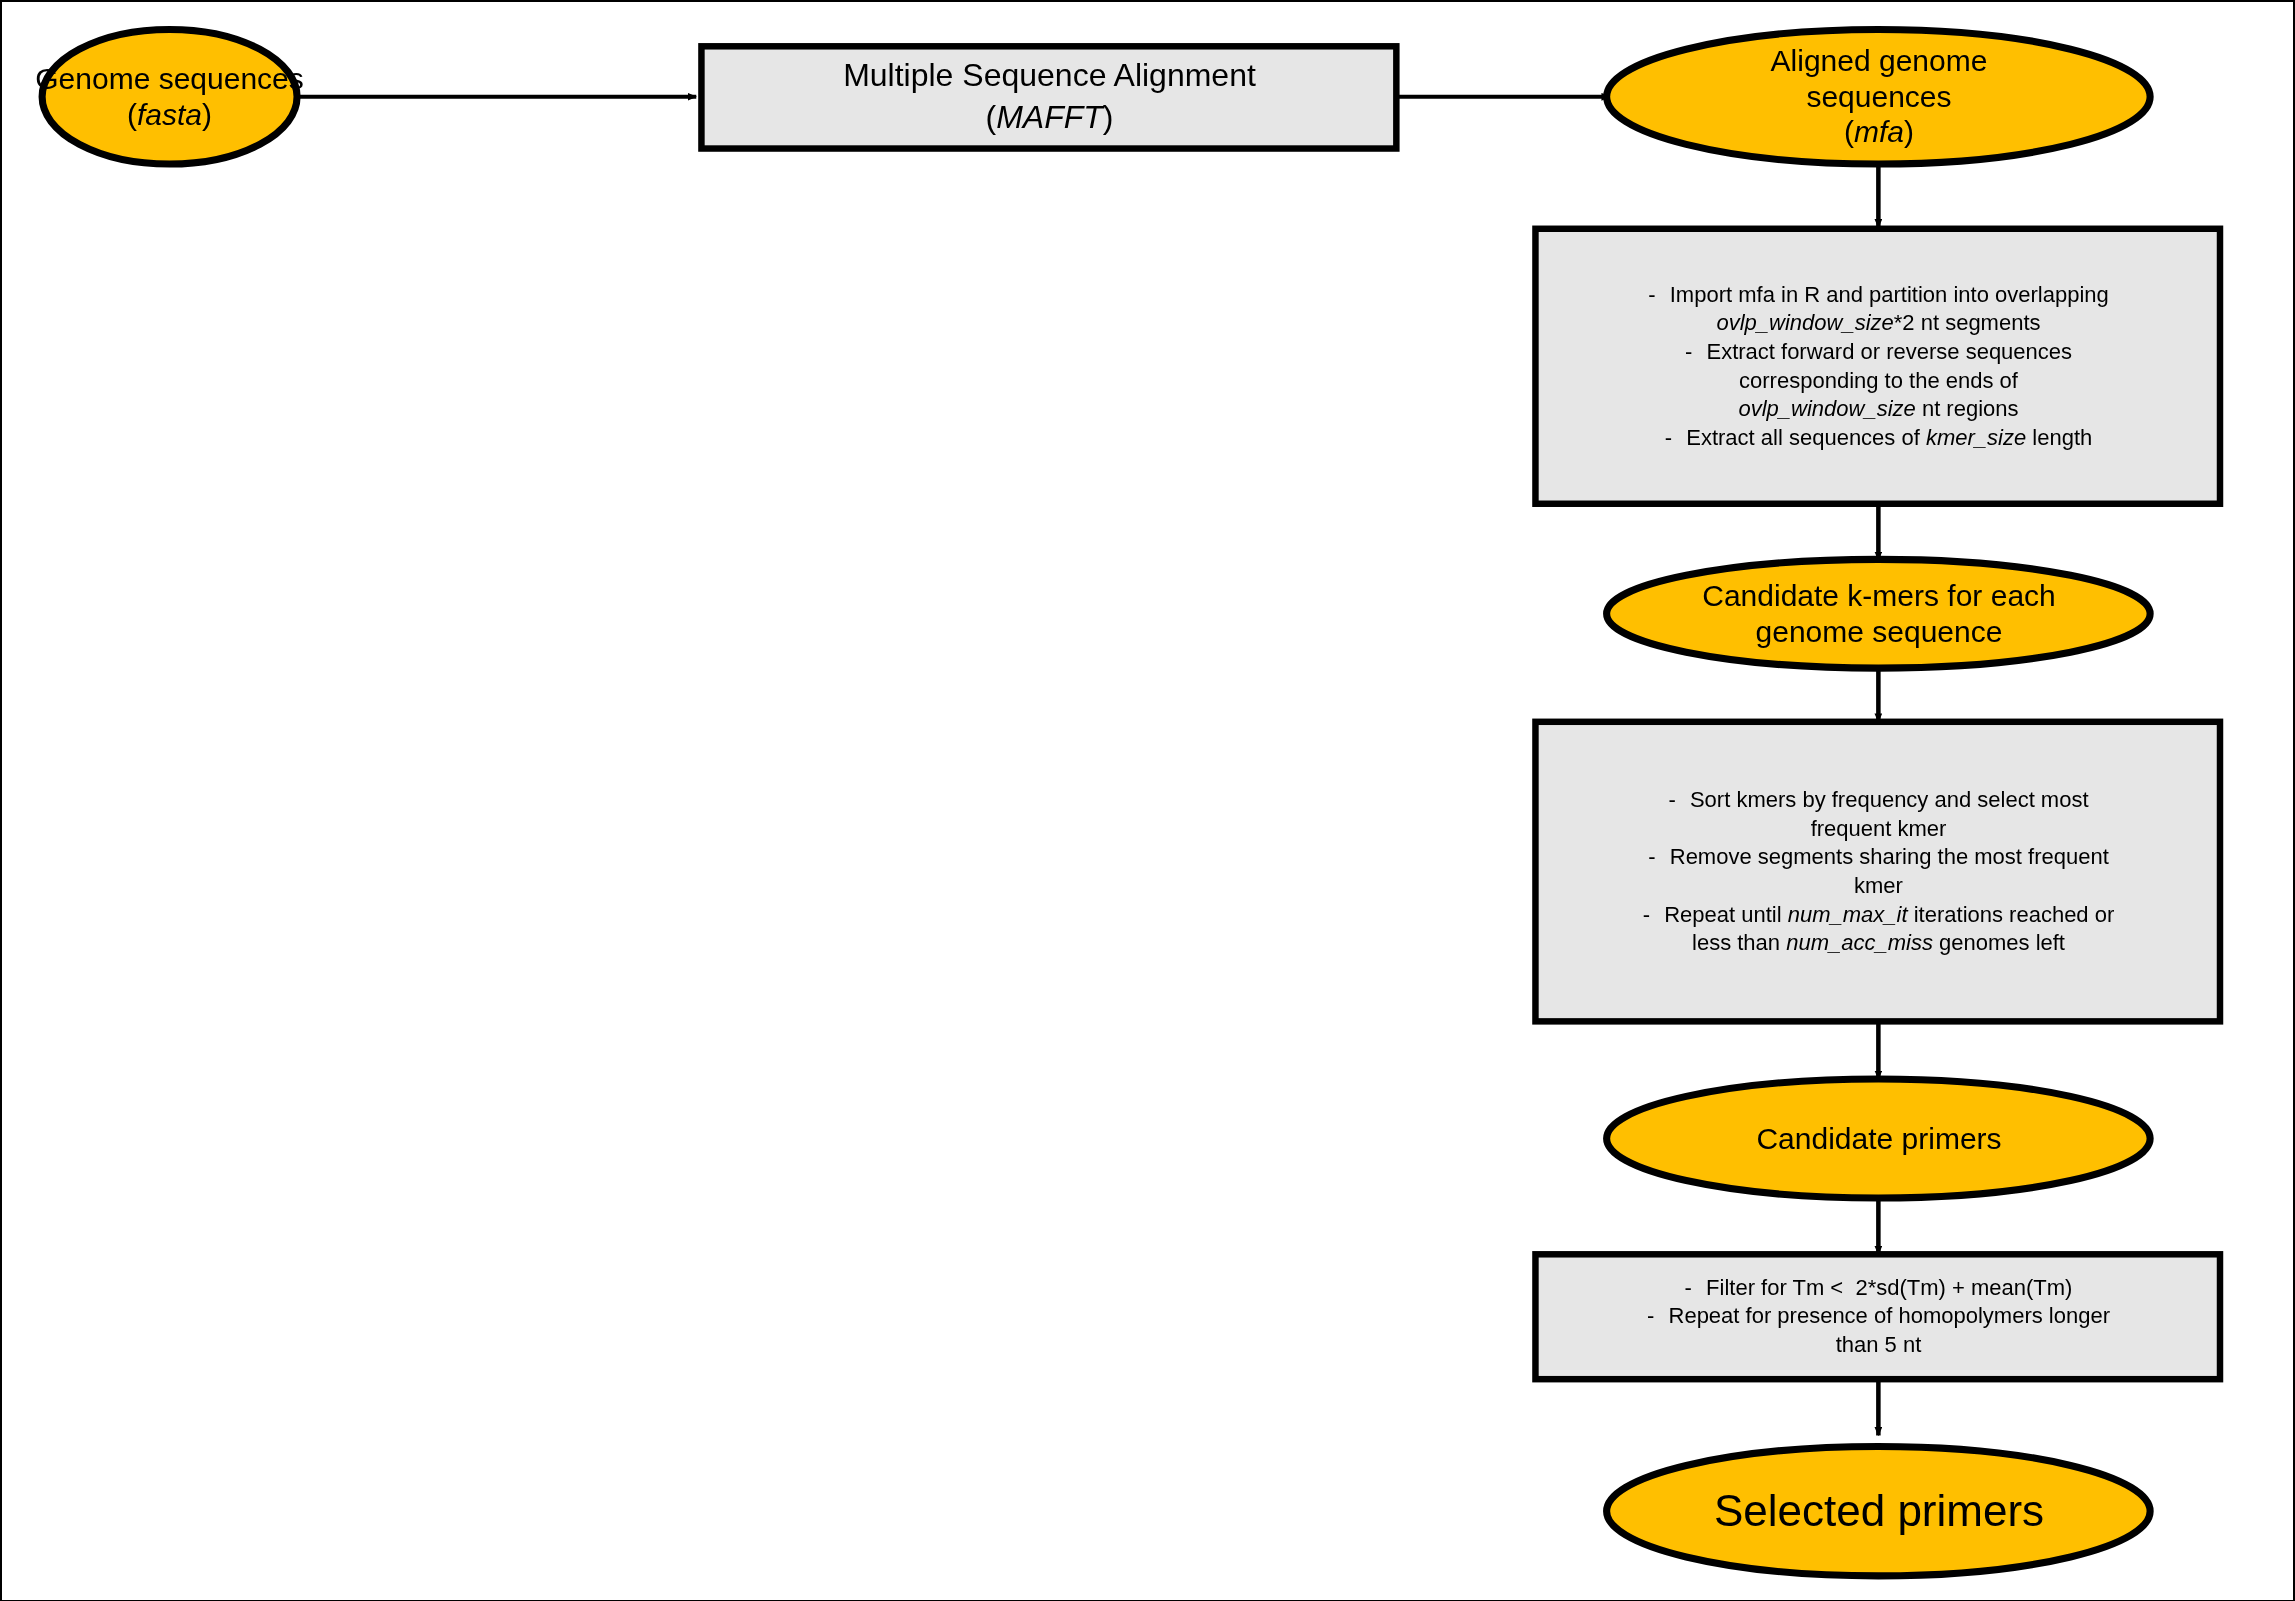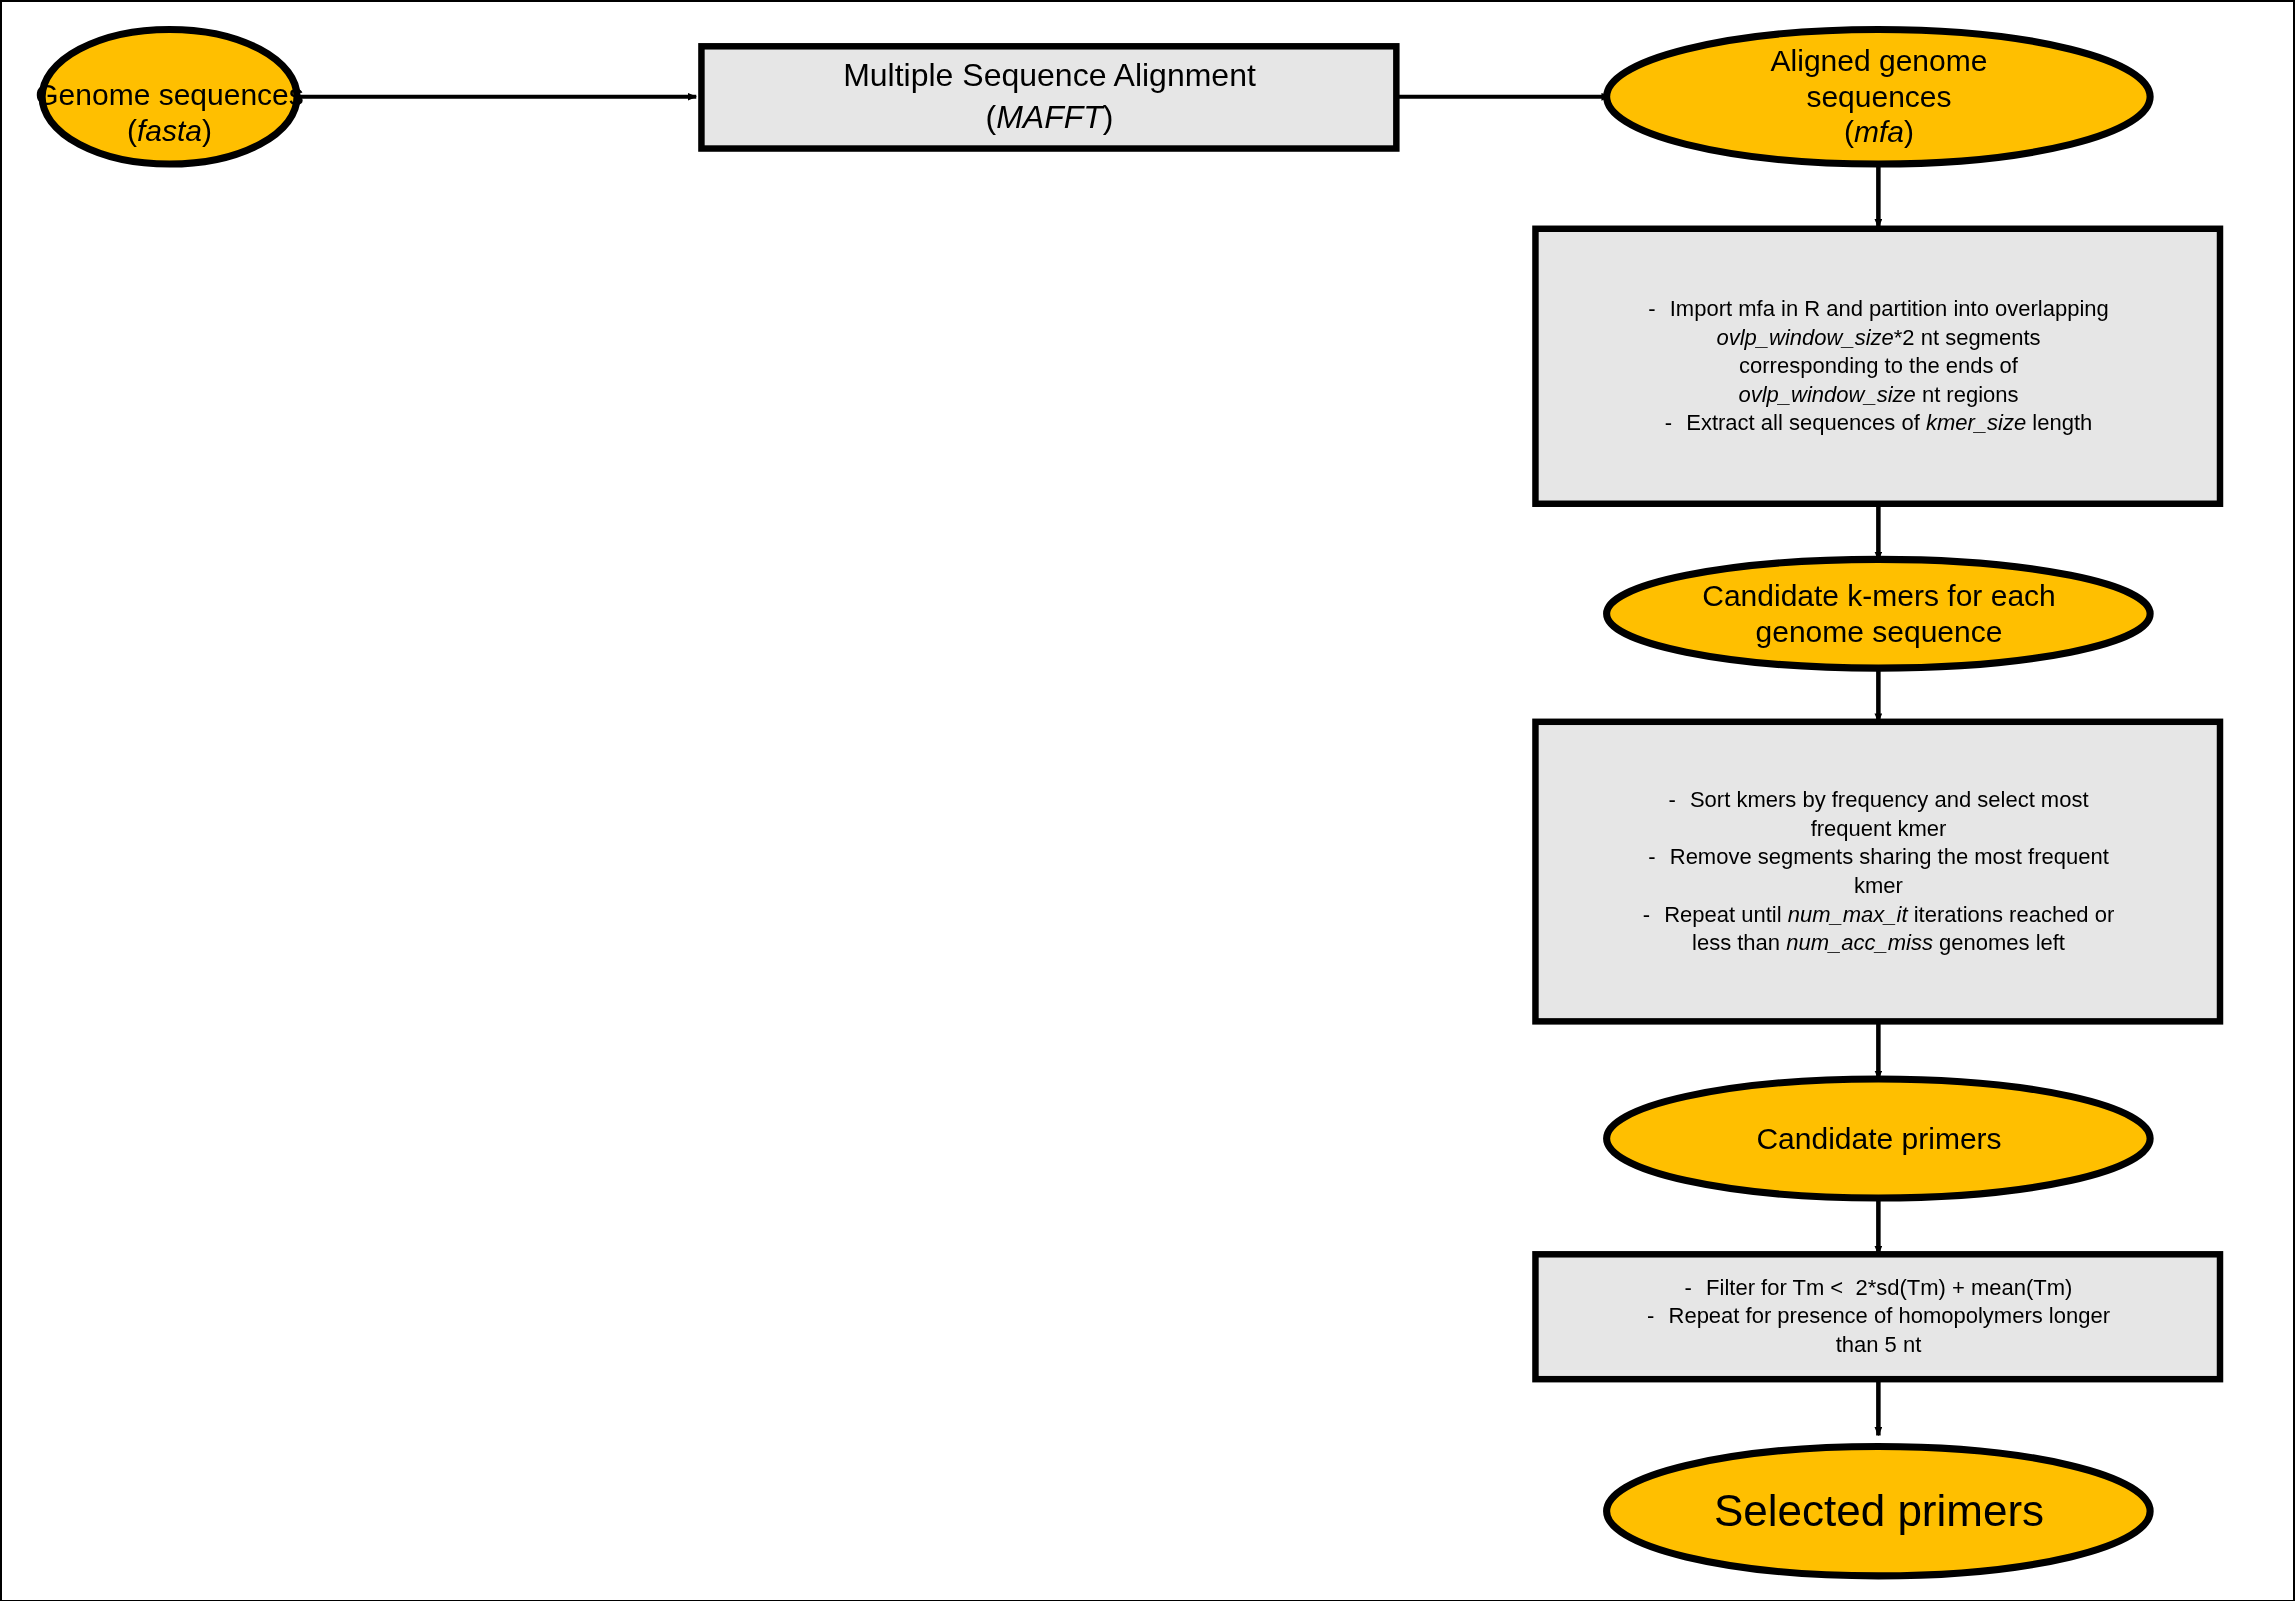--- a/index.html
+++ b/index.html
@@ -119,39 +119,40 @@
 
     <rect x="2370" y="1112" width="1058" height="463" fill="#E6E6E6" stroke="#000000" stroke-width="10"></rect>
 
     <ellipse cx="2900" cy="1756" rx="420" ry="92" fill="#FFBF00" stroke="#000000" stroke-width="11"></ellipse>
 
     <rect x="2370" y="1935" width="1058" height="193" fill="#E6E6E6" stroke="#000000" stroke-width="10"></rect>
 
     <ellipse cx="2900" cy="2332" rx="420" ry="100" fill="#FFBF00" stroke="#000000" stroke-width="11"></ellipse>
   </svg>
 
-  <div class="node-text ellipse-text" style="left:40px; top:43px; width:255px; height:135px;text-align:right;">
+  <div class="node-text ellipse-text" style="left:40px; top:27px; width:255px; height:135px;text-align:right;">
     <span class="ln">Genome sequences</span>
     <span class="ln"><span>(</span><span class="ital">fasta</span><span>)</span></span>
   </div>
 
   <div class="node-text msa-text" style="left:700px; top:44px; width:695px; height:102px;">
     <span class="ln">Multiple Sequence Alignment</span>
     <span class="ln"><span>(</span><span class="ital">MAFFT</span><span>)</span></span>
   </div>
 
   <div class="node-text ellipse-text" style="left:1605px; top:27px; width:544px; height:135px;">
     <span class="ln">Aligned genome</span>
     <span class="ln">sequences</span>
     <span class="ln"><span>(</span><span class="ital">mfa</span><span>)</span></span>
   </div>
 
   <div class="node-text box-text" style="left:1534px; top:227px; width:685px; height:275px;">
     <span class="bullet-line"><span class="dash">-</span><span>Import mfa in R and partition into overlapping</span></span>
     <span class="bullet-line"><span class="ital">ovlp_window_size</span><span>*2 nt segments</span></span>
+    <span class="bullet-line"><span class="dash">-</span><span>Extract forward or reverse sequences</span></span>
     <span class="bullet-line"><span>corresponding to the ends of</span></span>
     <span class="bullet-line"><span class="ital">ovlp_window_size</span><span>&nbsp;nt regions</span></span>
     <span class="bullet-line"><span class="dash">-</span><span>Extract all sequences of&nbsp;</span><span class="ital">kmer_size</span><span>&nbsp;length</span></span>
   </div>
 
   <div class="node-text ellipse-text" style="left:1605px; top:557px; width:544px; height:109px;">
     <span class="ln">Candidate k-mers for each</span>
     <span class="ln">genome sequence</span>
   </div>
 

